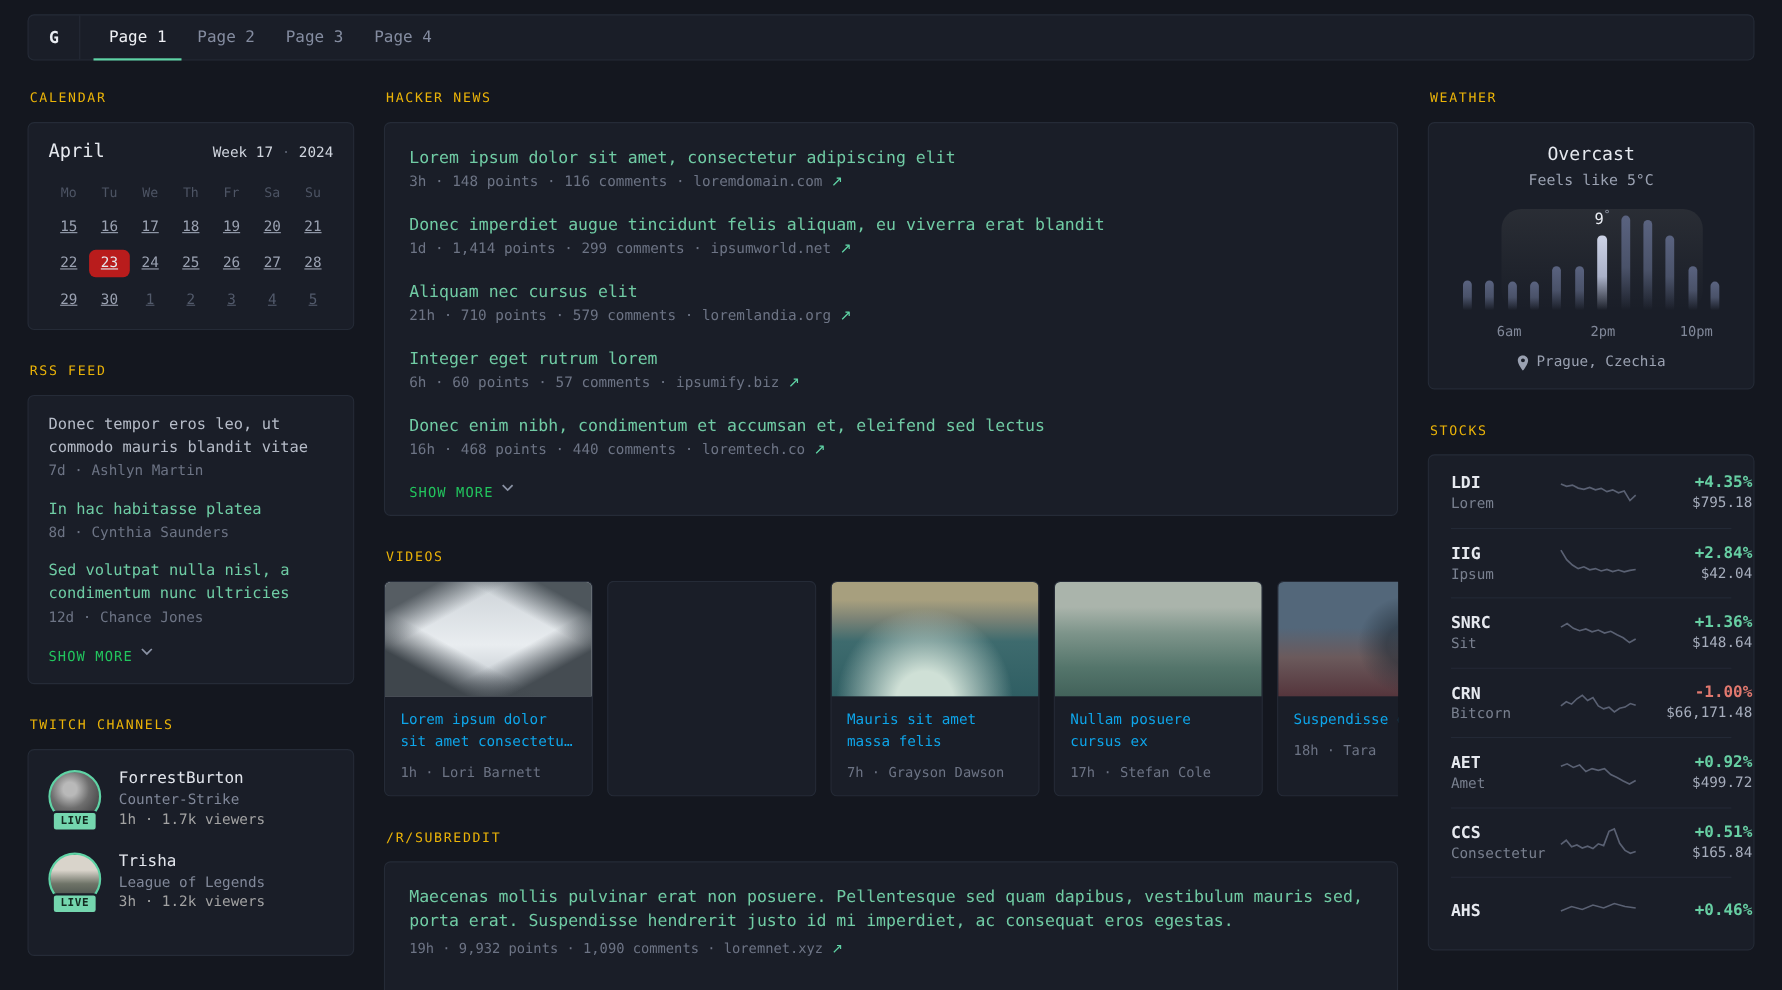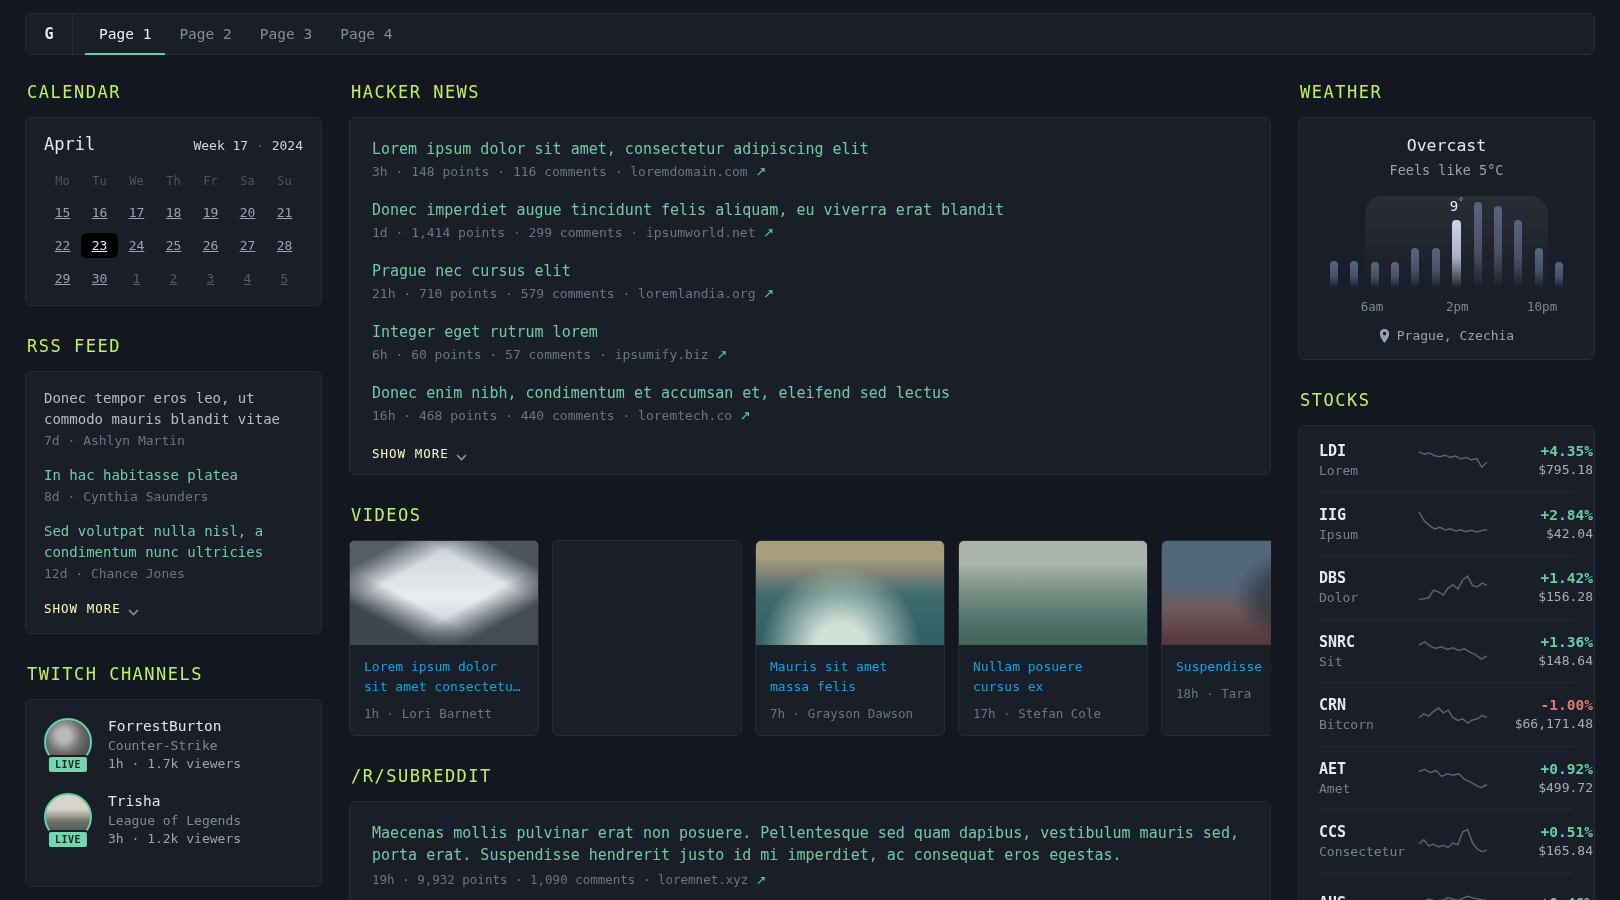--- a/index.html
+++ b/index.html
@@ -8,49 +8,49 @@
     background:#14171f;
     font-family:"DejaVu Sans Mono","Liberation Mono",monospace;
     color:#dfe3ea;
     padding:13px 25px 0;
   }
   .columns { display:flex; gap:27px; align-items:flex-start; }
   .col-left  { width:297px; flex:none; }
   .col-mid   { flex:1; min-width:0; }
   .col-right { width:297px; flex:none; }
   .section { margin-bottom:30px; }
-  .sec-label { font-size:17px; color:#bef264; letter-spacing:1.5px; margin:0 0 15px 2px; font-weight:normal; }
+  .sec-label { font-size:12px; color:#eab308; letter-spacing:1.5px; margin:0 0 15px 2px; font-weight:normal; }
   .card { background:#1a1e28; border:1px solid #252b37; border-radius:6px; }
 
   
   .navbar { display:flex; align-items:stretch; height:42px; background:#1a1e28; border:1px solid #252b37; border-radius:6px; margin-bottom:27px; }
   .nav-logo { width:47px; display:flex; align-items:center; justify-content:center; color:#e8ebf1; font-weight:bold; font-size:15px; border-right:1px solid #252b37; cursor:pointer; }
   .nav-tabs { display:flex; padding:0 12px; }
   .nav-tab { display:flex; align-items:center; padding:0 14px; font-size:14.5px; color:#848ca0; border-bottom:2px solid transparent; margin-bottom:-1px; cursor:pointer; }
   .nav-tab.active { color:#eef0f4; border-bottom-color:#5fd3a5; }
 
   
   .cal-card { padding:16px 18px 14px; }
   .cal-head { display:flex; justify-content:space-between; align-items:baseline; }
   .cal-month { font-size:17px; color:#e6e9ef; }
   .cal-week { font-size:13px; color:#d0d5de; }
   .cal-week .dot { color:#596070; }
   .cal-grid { display:grid; grid-template-columns:repeat(7,1fr); row-gap:8px; margin-top:16px; text-align:center; font-size:13px; }
   .cal-dow { color:#4d5464; font-size:12px; padding:4px 0; }
   .cal-day { color:#9ba2b2; padding:5px 0; border-radius:6px;text-decoration:underline; }
-  .cal-day.selected { background:#000000; color:#e6e9ef; }
+  .cal-day.selected { background:#b91c1c; color:#e6e9ef; }
   .cal-day.adjacent { color:#525a6b; }
 
   
   .rss-card { padding:16px 18px 16px; }
   .feed-item { margin-bottom:17px; }
   .feed-title { font-size:14px; line-height:21px; color:#6fcda5; cursor:pointer; }
   .feed-title.visited { color:#b6bcc8; }
   .feed-meta { font-size:13px; color:#6d7485; margin-top:3px; }
-  .show-more { font-size:12.5px; color:#fef9c3; letter-spacing:1px; display:inline-flex; align-items:flex-end; gap:7px; cursor:pointer; margin-top:2px; }
+  .show-more { font-size:12.5px; color:#22c55e; letter-spacing:1px; display:inline-flex; align-items:flex-start; gap:7px; cursor:pointer; margin-top:2px; }
   .chev { width:11px; height:7px; }
   .chev polyline { fill:none; stroke:#8a92a4; stroke-width:1.6; }
 
   
   .tw-card { padding:18px 18px; }
   .tw-row { display:flex; gap:16px; margin-bottom:22px; cursor:pointer; }
   .tw-avatar-wrap { position:relative; width:48px; height:48px; flex:none; }
   .tw-avatar { width:48px; height:48px; border-radius:50%; border:2px solid #5fd3a5; overflow:hidden; }
   .tw-row.offline .tw-avatar { border-color:#3c4456; }
   .live-badge { position:absolute; left:50%; transform:translateX(-50%); bottom:-8px; background:#74d6ae; color:#132a20; font-size:10px; font-weight:bold; padding:2px 6px; border-radius:4px; border:2px solid #1a1e28; letter-spacing:0.5px; }
@@ -256,21 +256,21 @@
     <div class="card hn-card">
       <div class="hn-item">
         <div class="hn-title">Lorem ipsum dolor sit amet, consectetur adipiscing elit</div>
         <div class="hn-meta"><span>3h · 148 points · 116 comments · </span><span class="ext"><span>loremdomain.com</span> <span class="ext-arrow">↗</span></span></div>
       </div>
       <div class="hn-item">
         <div class="hn-title">Donec imperdiet augue tincidunt felis aliquam, eu viverra erat blandit</div>
         <div class="hn-meta"><span>1d · 1,414 points · 299 comments · </span><span class="ext"><span>ipsumworld.net</span> <span class="ext-arrow">↗</span></span></div>
       </div>
       <div class="hn-item">
-        <div class="hn-title">Prague nec cursus elit</div>
+        <div class="hn-title">Aliquam nec cursus elit</div>
         <div class="hn-meta"><span>21h · 710 points · 579 comments · </span><span class="ext"><span>loremlandia.org</span> <span class="ext-arrow">↗</span></span></div>
       </div>
       <div class="hn-item">
         <div class="hn-title">Integer eget rutrum lorem</div>
         <div class="hn-meta"><span>6h · 60 points · 57 comments · </span><span class="ext"><span>ipsumify.biz</span> <span class="ext-arrow">↗</span></span></div>
       </div>
       <div class="hn-item">
         <div class="hn-title">Donec enim nibh, condimentum et accumsan et, eleifend sed lectus</div>
         <div class="hn-meta"><span>16h · 468 points · 440 comments · </span><span class="ext"><span>loremtech.co</span> <span class="ext-arrow">↗</span></span></div>
       </div>
@@ -400,35 +400,20 @@
               <svg class="spark" viewBox="0 0 100 100" preserveAspectRatio="none">
                 <polyline points="0,8 7.6923076923076925,40 15.384615384615385,58 23.076923076923077,70 30.76923076923077,64 38.46153846153847,74 46.15384615384615,70 53.84615384615385,78 61.53846153846154,73 69.23076923076923,80 76.92307692307693,75 84.61538461538461,81 92.3076923076923,76 100,73" vector-effect="non-scaling-stroke"></polyline>
               </svg>
             </div>
         <div class="stk-right">
               <div class="stk-change">+2.84%</div>
               <div class="stk-price">$42.04</div>
             </div>
       </div>
 
-      <div class="stk-row">
-        <div class="stk-left">
-              <div class="stk-ticker">DBS</div>
-              <div class="stk-name">Dolor</div>
-            </div>
-        <div class="stk-sparkwrap">
-              <svg class="spark" viewBox="0 0 100 100" preserveAspectRatio="none">
-                <polyline points="0,94 7.142857142857142,92 14.285714285714285,88 21.428571428571427,60 28.57142857142857,66 35.714285714285715,78 42.857142857142854,52 50,40 57.14285714285714,56 64.28571428571429,22 71.42857142857143,8 78.57142857142857,42 85.71428571428571,48 92.85714285714286,34 100,42" vector-effect="non-scaling-stroke"></polyline>
-              </svg>
-            </div>
-        <div class="stk-right">
-              <div class="stk-change">+1.42%</div>
-              <div class="stk-price">$156.28</div>
-            </div>
-      </div>
 
       <div class="stk-row">
         <div class="stk-left">
               <div class="stk-ticker">SNRC</div>
               <div class="stk-name">Sit</div>
             </div>
         <div class="stk-sparkwrap">
               <svg class="spark" viewBox="0 0 100 100" preserveAspectRatio="none">
                 <polyline points="0,30 8.333333333333332,18 16.666666666666664,34 25,42 33.33333333333333,36 41.66666666666667,46 50,40 58.333333333333336,50 66.66666666666666,44 75,56 83.33333333333334,66 91.66666666666666,82 100,70" vector-effect="non-scaling-stroke"></polyline>
               </svg>

